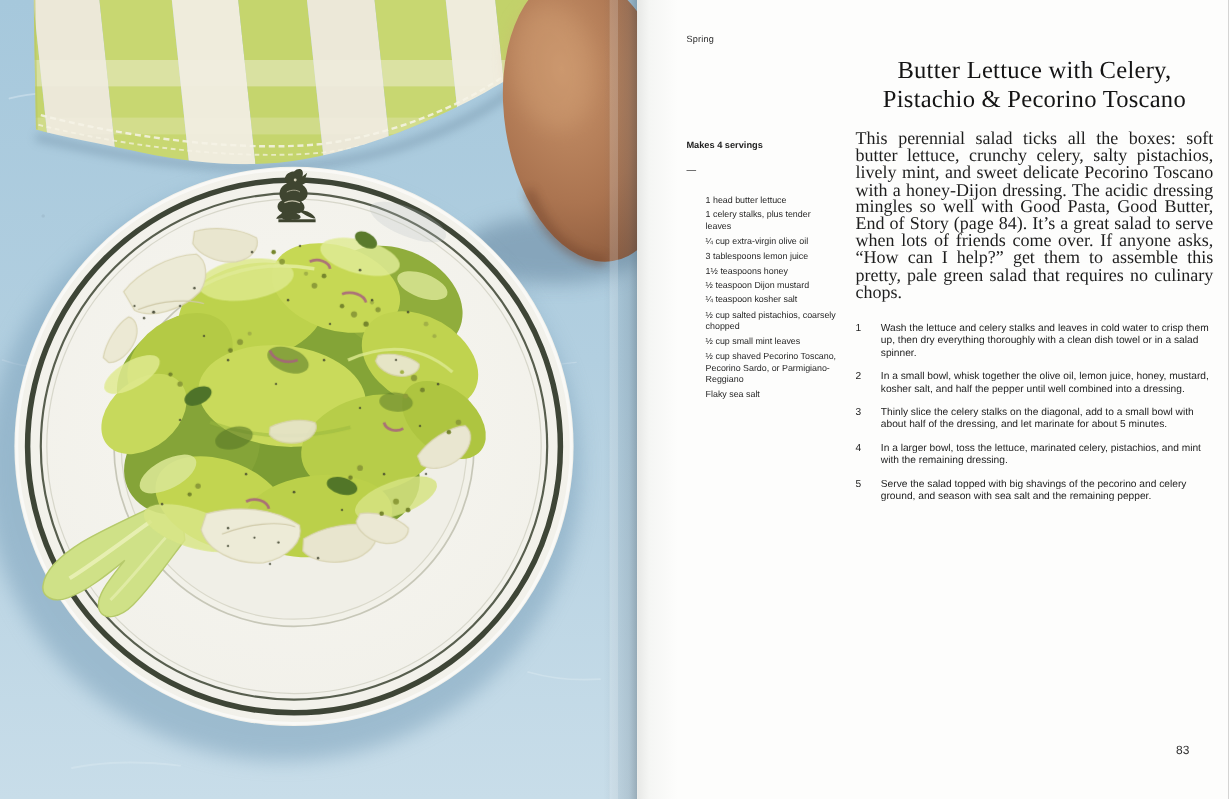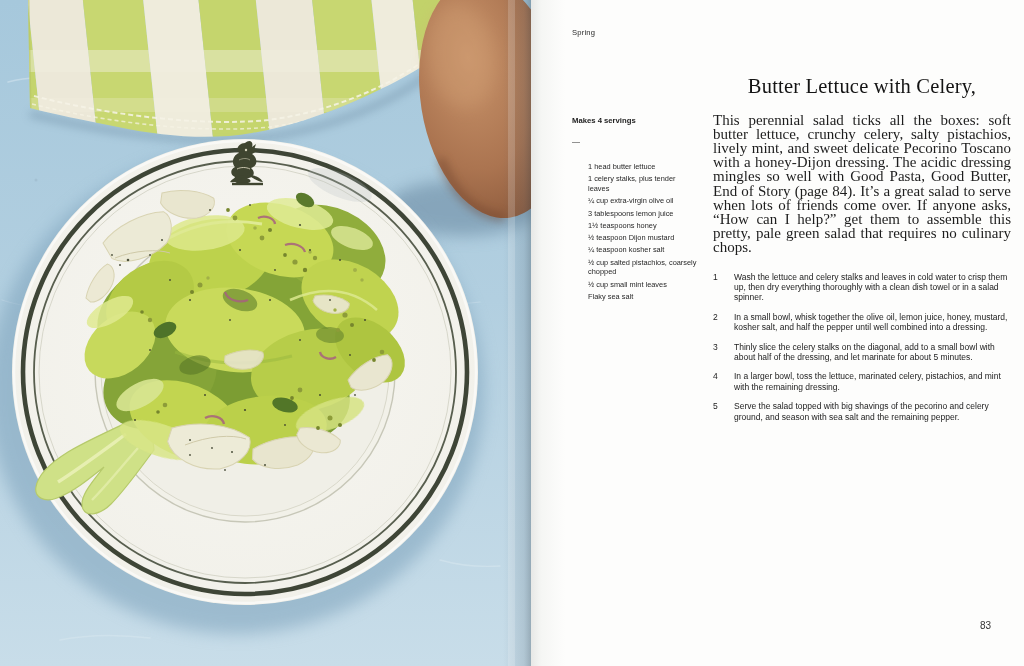--- a/index.html
+++ b/index.html
@@ -8,21 +8,21 @@
   .photo-page{position:relative;width:531px;height:666px;flex:0 0 531px;overflow:hidden;}
   .photo-page svg{display:block;}
   .recipe-page{position:relative;width:451px;height:666px;
       background:linear-gradient(90deg,#e7e8e6 0px,#f5f6f4 10px,#fdfdfc 34px,#fdfdfc 100%);}
   .running-head{position:absolute;left:41px;top:28px;font-size:7.6px;color:#2a2a2a;letter-spacing:.2px;}
   .ing-col{position:absolute;left:41px;top:116px;width:142px;color:#272727;}
   .servings{font-size:7.7px;font-weight:700;color:#1c1c1c;margin:0 0 12px 0;}
   .divider{font-size:8px;color:#1c1c1c;margin:0 0 14px 0;}
   .ing-list{list-style:none;margin:16px;padding:0;}
   .ing-list li{font-size:7.4px;line-height:9.7px;margin:0 0 2.6px 0;}
-  .main-col{position:absolute;left:182px;top:48px;width:298px;color:#1e1e1e;margin-top:27px;}
+  .main-col{position:absolute;left:182px;top:48px;width:298px;color:#1e1e1e;}
   .title{margin:0 0 14px 0;font-family:"Liberation Serif",serif;font-weight:400;
          font-size:20.5px;line-height:23.5px;text-align:center;color:#141414;letter-spacing:.2px;}
   .intro{margin:0;font-family:"Liberation Serif",serif;font-size:15px;line-height:14.2px;
          text-align:justify;color:#1d1d1d;}
   .steps{list-style:none;margin:17px 0 0 0;padding:0;}
   .steps li{display:flex;margin:0 0 9px 0;}
   .steps .num{flex:0 0 21px;font-size:8.5px;line-height:10.4px;color:#222;}
   .steps .txt{flex:1;font-size:8.5px;line-height:10.4px;color:#222;}
   .page-number{position:absolute;left:449px;top:620px;font-size:10px;color:#333;}
 </style>
@@ -303,26 +303,27 @@
       <ul class="ing-list">
         <li>1 head butter lettuce</li>
         <li>1 celery stalks, plus tender leaves</li>
         <li>¼ cup extra-virgin olive oil</li>
         <li>3 tablespoons lemon juice</li>
         <li>1½ teaspoons honey</li>
         <li>½ teaspoon Dijon mustard</li>
         <li>¼ teaspoon kosher salt</li>
         <li>½ cup salted pistachios, coarsely chopped</li>
         <li>½ cup small mint leaves</li>
+        <li>½ cup shaved Pecorino Toscano, Pecorino Sardo, or Parmigiano-Reggiano</li>
         <li>Flaky sea salt</li>
       </ul>
     </div>
 
     <div class="main-col">
-      <h1 class="title"><span>Butter Lettuce with Celery,</span><br></h1>
+      <h1 class="title"><span>Butter Lettuce with Celery,</span><br><span>Pistachio &amp; Pecorino Toscano</span></h1>
 
       <p class="intro">This perennial salad ticks all the boxes: soft butter lettuce, crunchy celery, salty pistachios, lively mint, and sweet delicate Pecorino Toscano with a honey-Dijon dressing. The acidic dressing mingles so well with Good Pasta, Good Butter, End of Story (page 84). It’s a great salad to serve when lots of friends come over. If anyone asks, “How can I help?” get them to assemble this pretty, pale green salad that requires no culinary chops.</p>
 
       <ol class="steps">
         <li>
           <span class="num">1</span>
           <span class="txt">Wash the lettuce and celery stalks and leaves in cold water to crisp them up, then dry everything thoroughly with a clean dish towel or in a salad spinner.</span>
         </li>
         <li>
           <span class="num">2</span>

